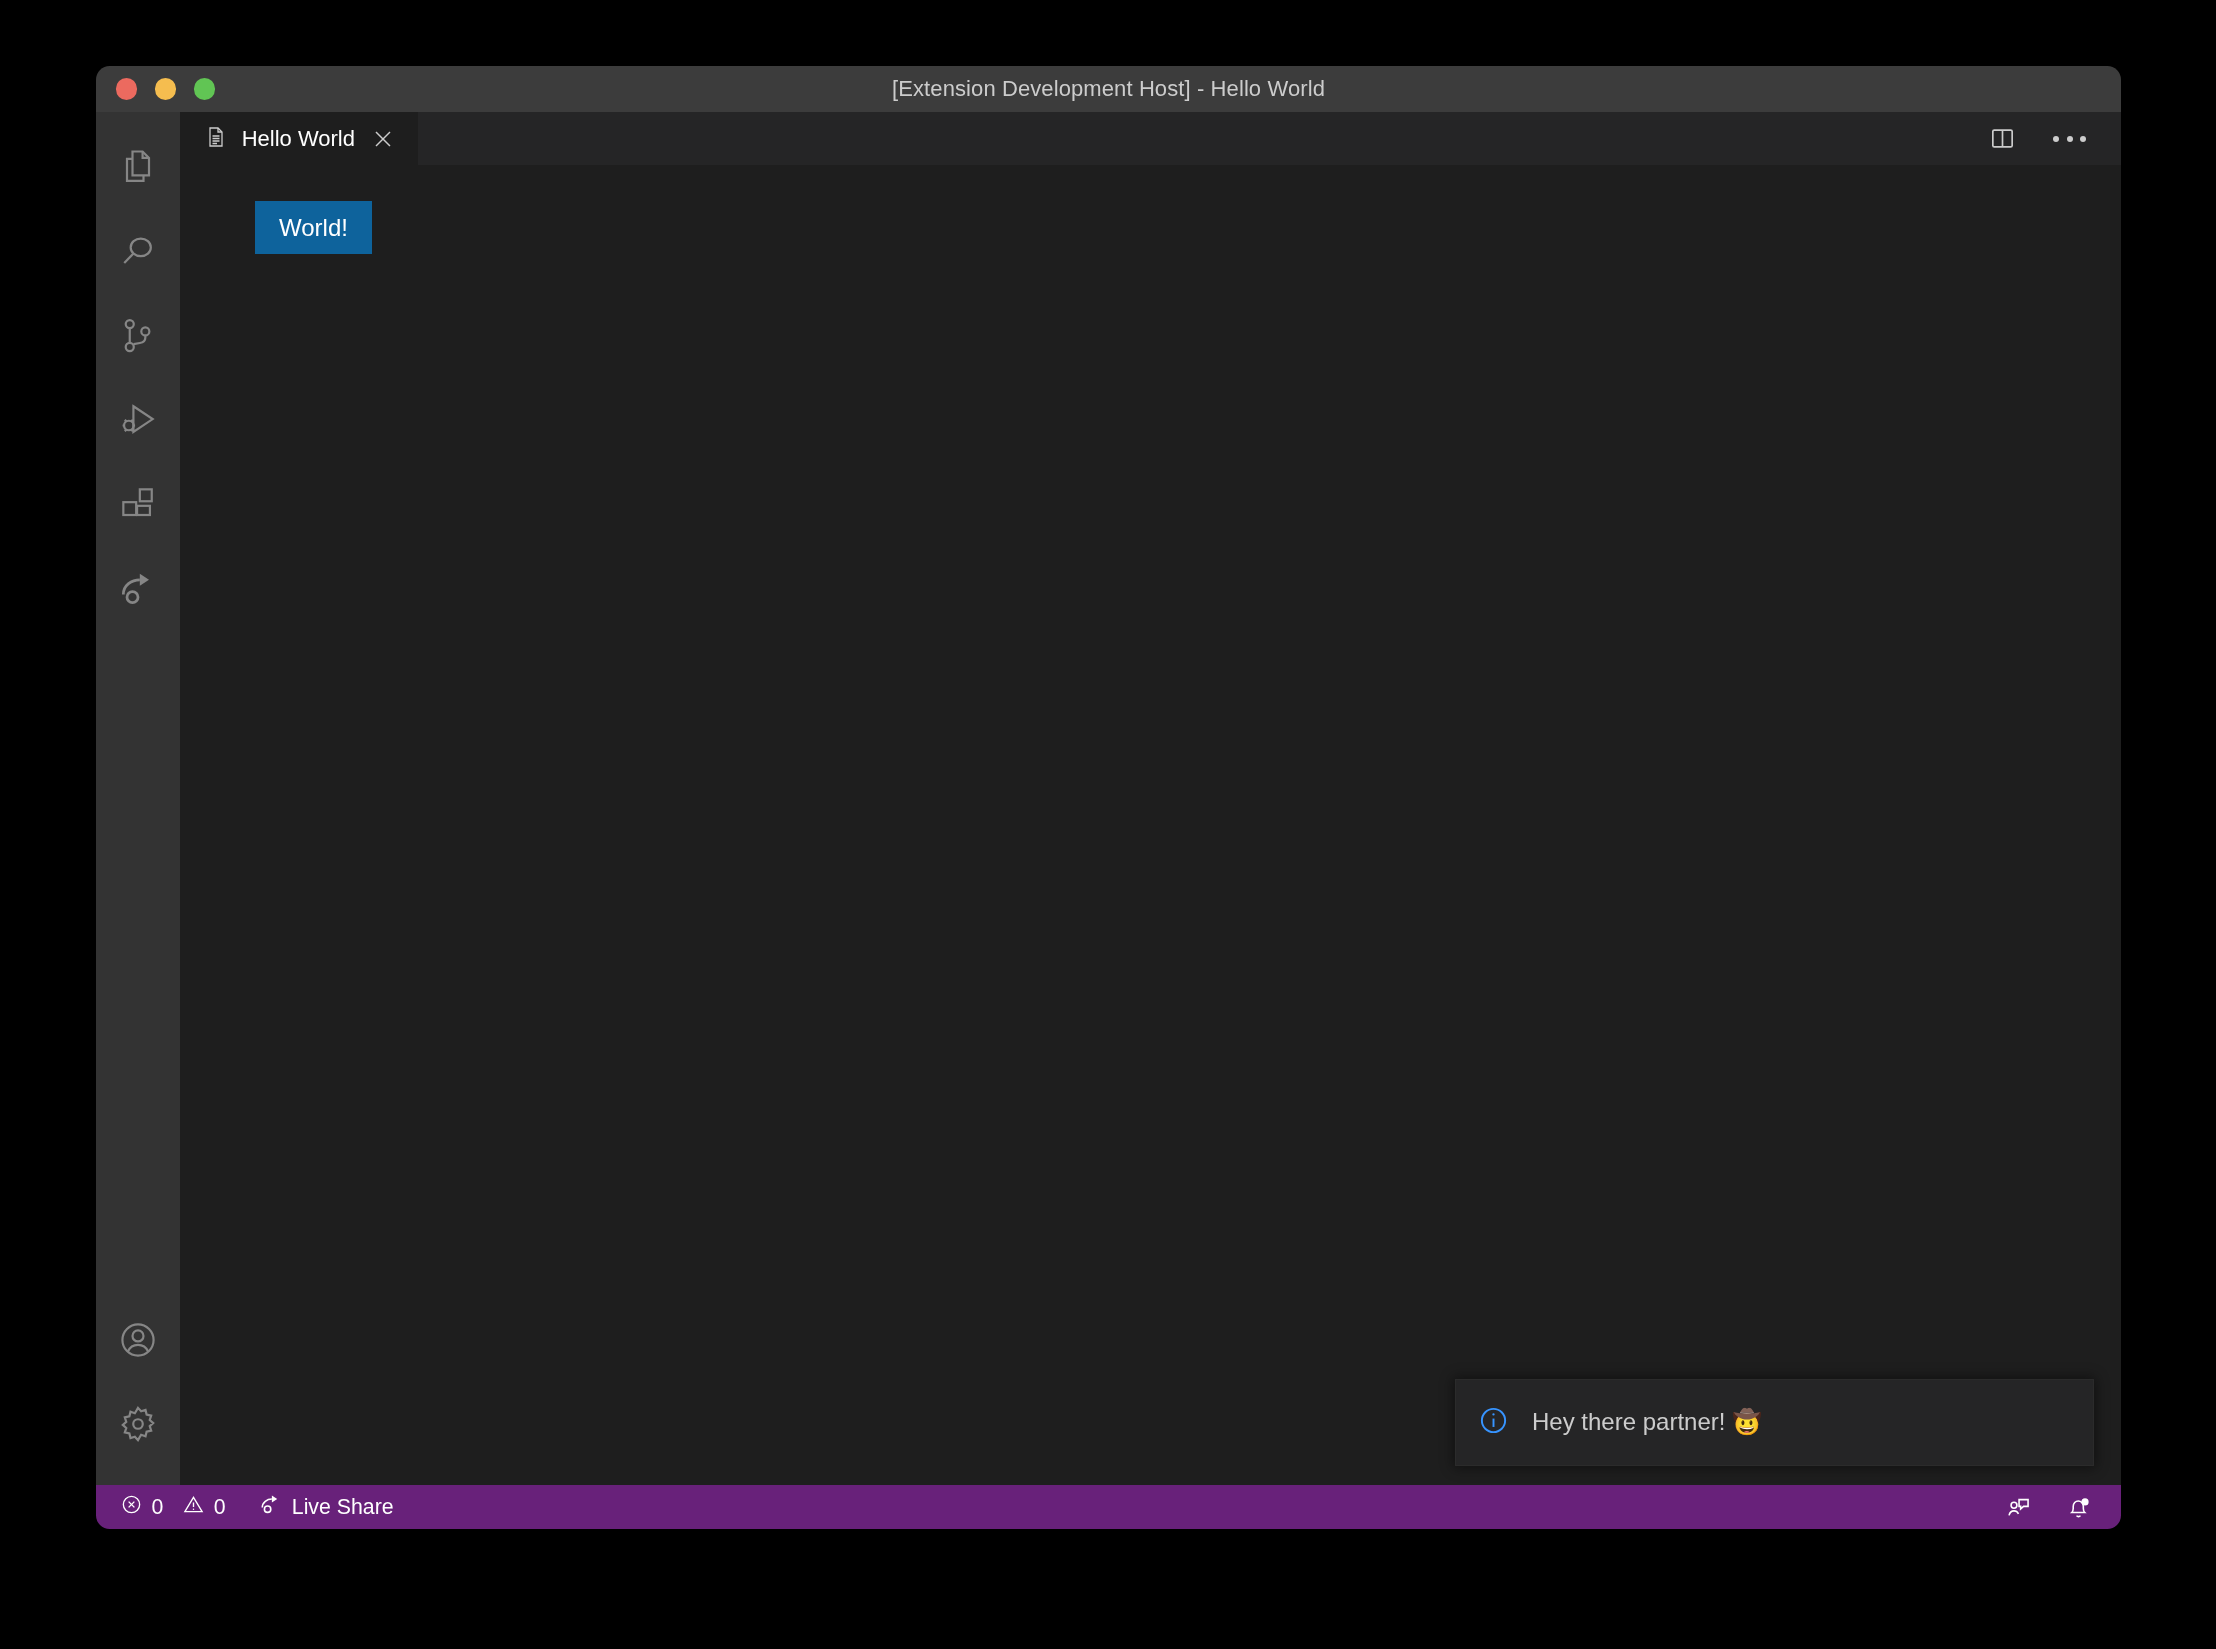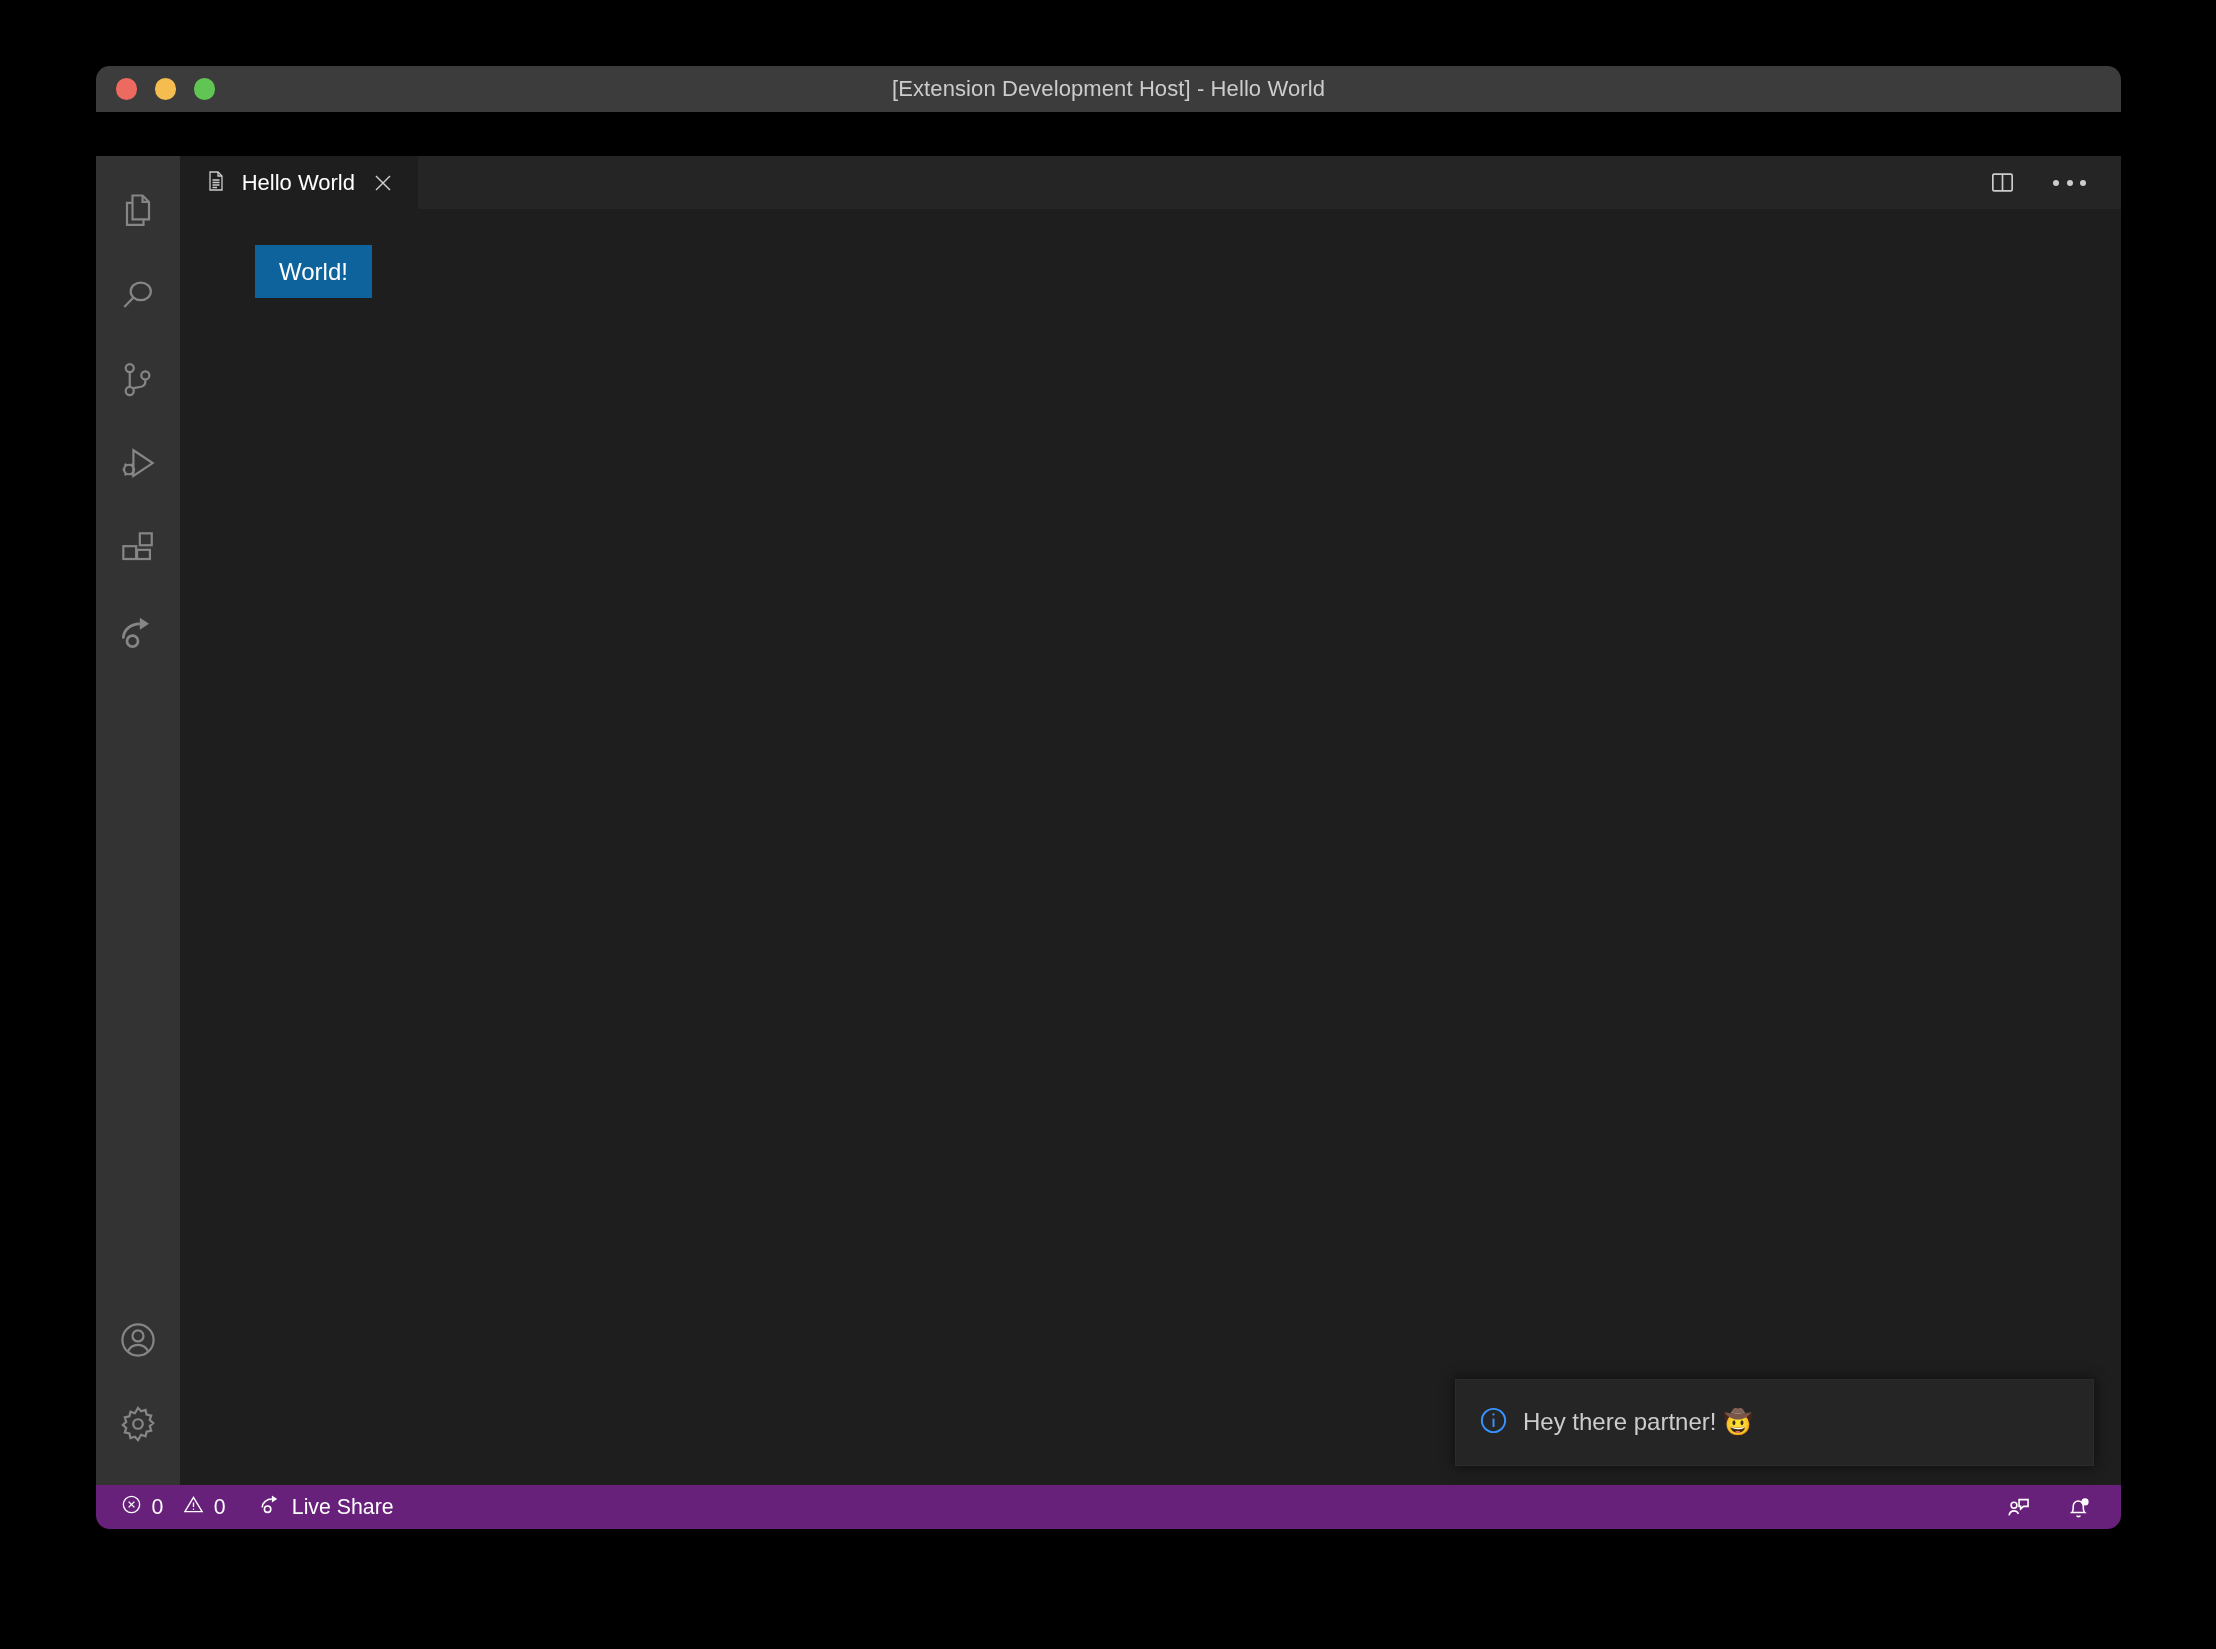--- a/index.html
+++ b/index.html
@@ -55,21 +55,20 @@
     font-size: 22px;
     letter-spacing: 0.1px;
     pointer-events: none;
   }
 
   
   #body {
     flex: 1;
     display: flex;
     min-height: 0;
-    margin-top: 44px;
   }
 
   #activitybar {
     width: 84px;
     min-width: 84px;
     background: #333333;
     display: flex;
     flex-direction: column;
     align-items: center;
     padding-top: 13.7px;
@@ -178,21 +177,21 @@
   #notification {
     position: absolute;
     right: 27px;
     bottom: 19px;
     width: 639px;
     background: #252526;
     border: 0.9px solid #2b2b2b;
     box-shadow: 0 0 12px 1.7px rgba(0,0,0,0.45);
     display: flex;
     align-items: center;
-    gap: 14px;
+    gap: 23px;
     padding: 25.6px 22px;
     box-sizing: border-box;
   }
   #notification .notif-text {
     color: #cccccc;
     font-size: 24px;
     white-space: nowrap;
   }
 
   

